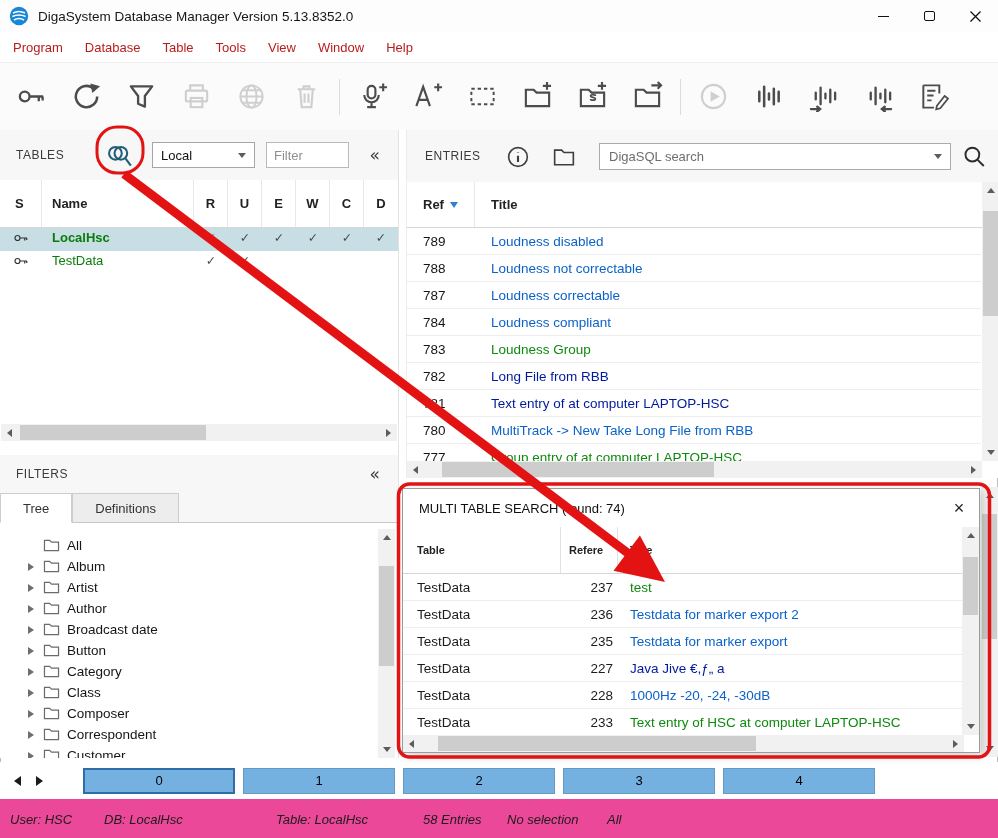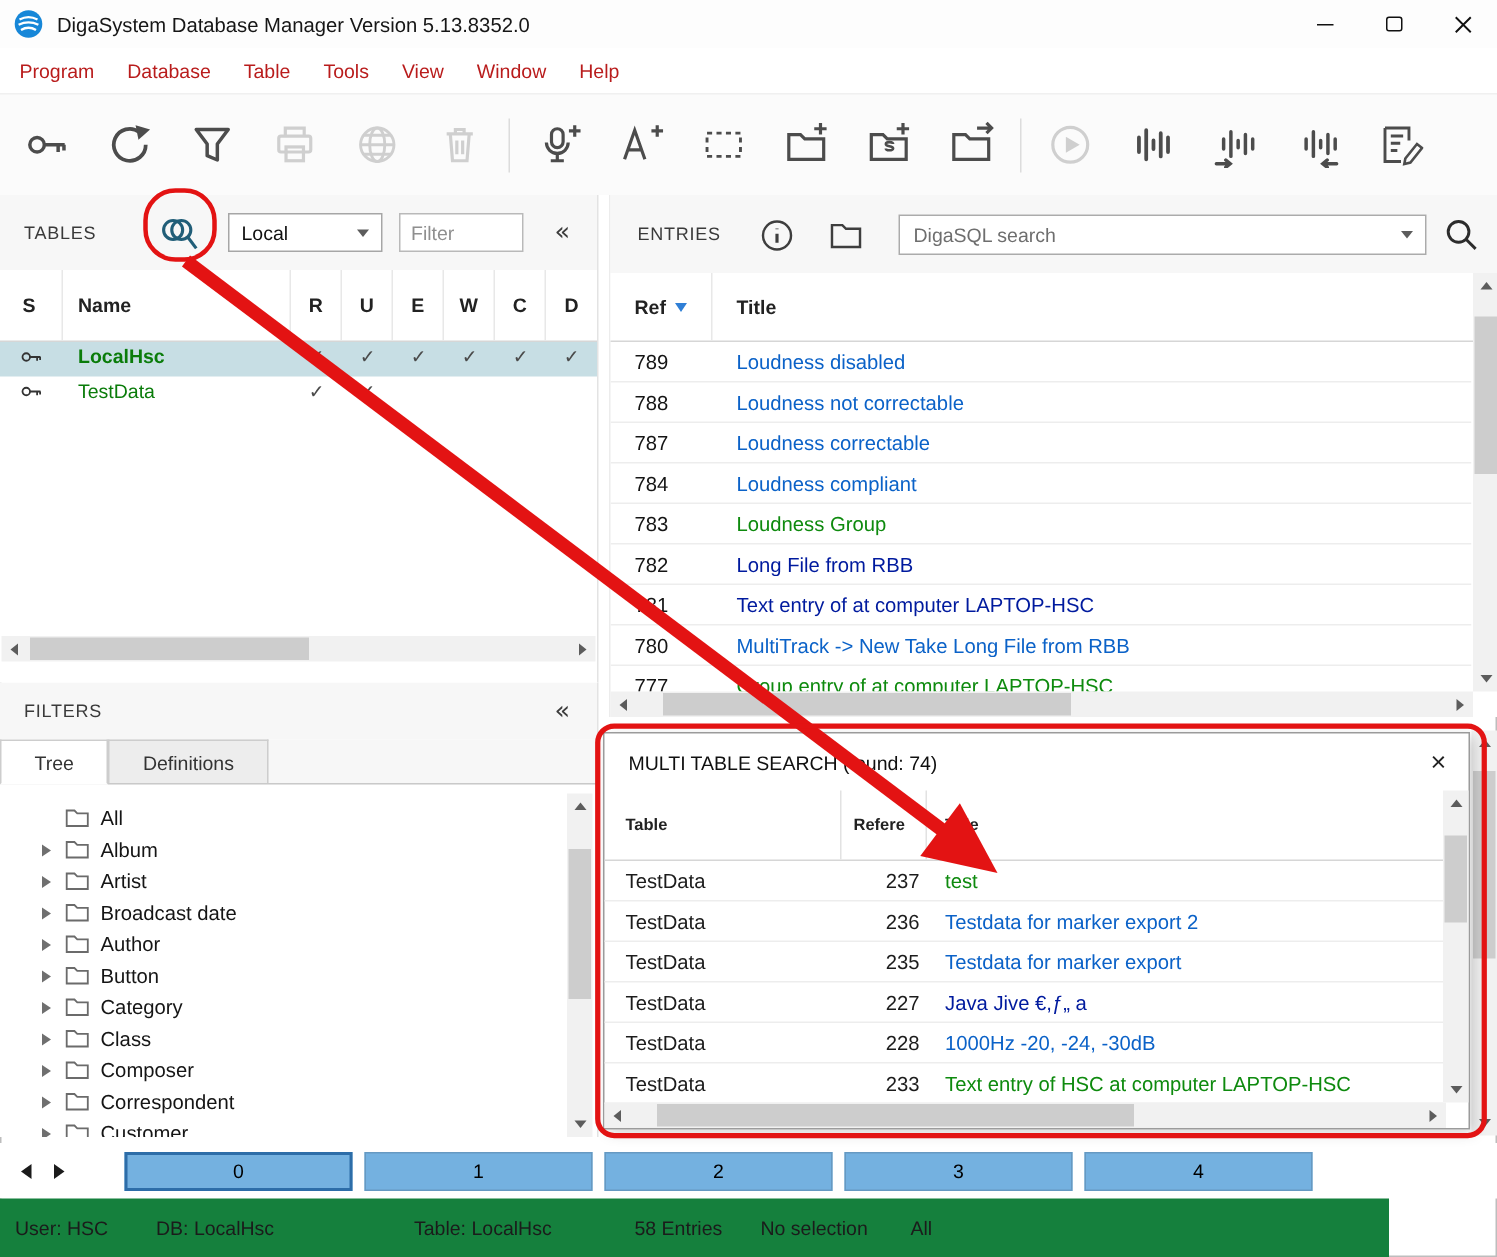--- a/index.html
+++ b/index.html
@@ -119,21 +119,21 @@
   
   .pager{position:absolute;left:0;top:762px;width:998px;height:37px;background:#fff;display:flex;align-items:center;}
   .pg-nav{width:22px;height:22px;display:flex;align-items:center;justify-content:center;}
   .pg-nav .tri.left{border-right-color:#1b1b1b;border-right-width:7px;border-top-width:5px;border-bottom-width:5px;}
   .pg-nav .tri.right{border-left-color:#1b1b1b;border-left-width:7px;border-top-width:5px;border-bottom-width:5px;}
   #pages{display:flex;margin-left:33px;gap:8px;}
   .page-btn{width:152px;height:26px;background:var(--page-button-blue,#74b1e0);border:1px solid #6699c2;font-size:13px;color:#000;cursor:default;}
   .page-btn.focused{border:2px solid #2d6da8;}
 
   
-  .statusbar{position:absolute;left:0;top:799px;width:926px;height:39px;background:#15803d;}
+  .statusbar{position:absolute;left:0;top:799px;width:998px;height:39px;background:#ec4899;font-style:italic;}
   .status-item{position:absolute;top:50%;transform:translateY(-50%);font-size:13px;color:#1b1b1b;white-space:nowrap;}
   .status-item.s0{left:10px}.status-item.s1{left:104px}.status-item.s2{left:276px}
   .status-item.s3{left:423px}.status-item.s4{left:507px}.status-item.s5{left:607px}
 
   
   .annot{position:absolute;left:0;top:0;width:998px;height:838px;z-index:60;pointer-events:none;}
 </style>
 </head>
 <body>
 
@@ -391,30 +391,30 @@
         </span>
         <span class="tree-label">Artist</span>
       </div>
       <div class="tree-row">
         <span class="expander"></span>
         <span class="tree-folder">
           <svg viewBox="0 0 18 16" fill="none" stroke="#6b6b6b" stroke-width="1.3">
             <path d="M1.5 13.5 V2.5 H7 L9 4.5 H16.5 V13.5 Z"></path>
           </svg>
         </span>
+        <span class="tree-label">Author</span>
+      </div>
+      <div class="tree-row">
+        <span class="expander"></span>
+        <span class="tree-folder">
+          <svg viewBox="0 0 18 16" fill="none" stroke="#6b6b6b" stroke-width="1.3">
+            <path d="M1.5 13.5 V2.5 H7 L9 4.5 H16.5 V13.5 Z"></path>
+          </svg>
+        </span>
         <span class="tree-label">Broadcast date</span>
-      </div>
-      <div class="tree-row">
-        <span class="expander"></span>
-        <span class="tree-folder">
-          <svg viewBox="0 0 18 16" fill="none" stroke="#6b6b6b" stroke-width="1.3">
-            <path d="M1.5 13.5 V2.5 H7 L9 4.5 H16.5 V13.5 Z"></path>
-          </svg>
-        </span>
-        <span class="tree-label">Author</span>
       </div>
       <div class="tree-row">
         <span class="expander"></span>
         <span class="tree-folder">
           <svg viewBox="0 0 18 16" fill="none" stroke="#6b6b6b" stroke-width="1.3">
             <path d="M1.5 13.5 V2.5 H7 L9 4.5 H16.5 V13.5 Z"></path>
           </svg>
         </span>
         <span class="tree-label">Button</span>
       </div>

